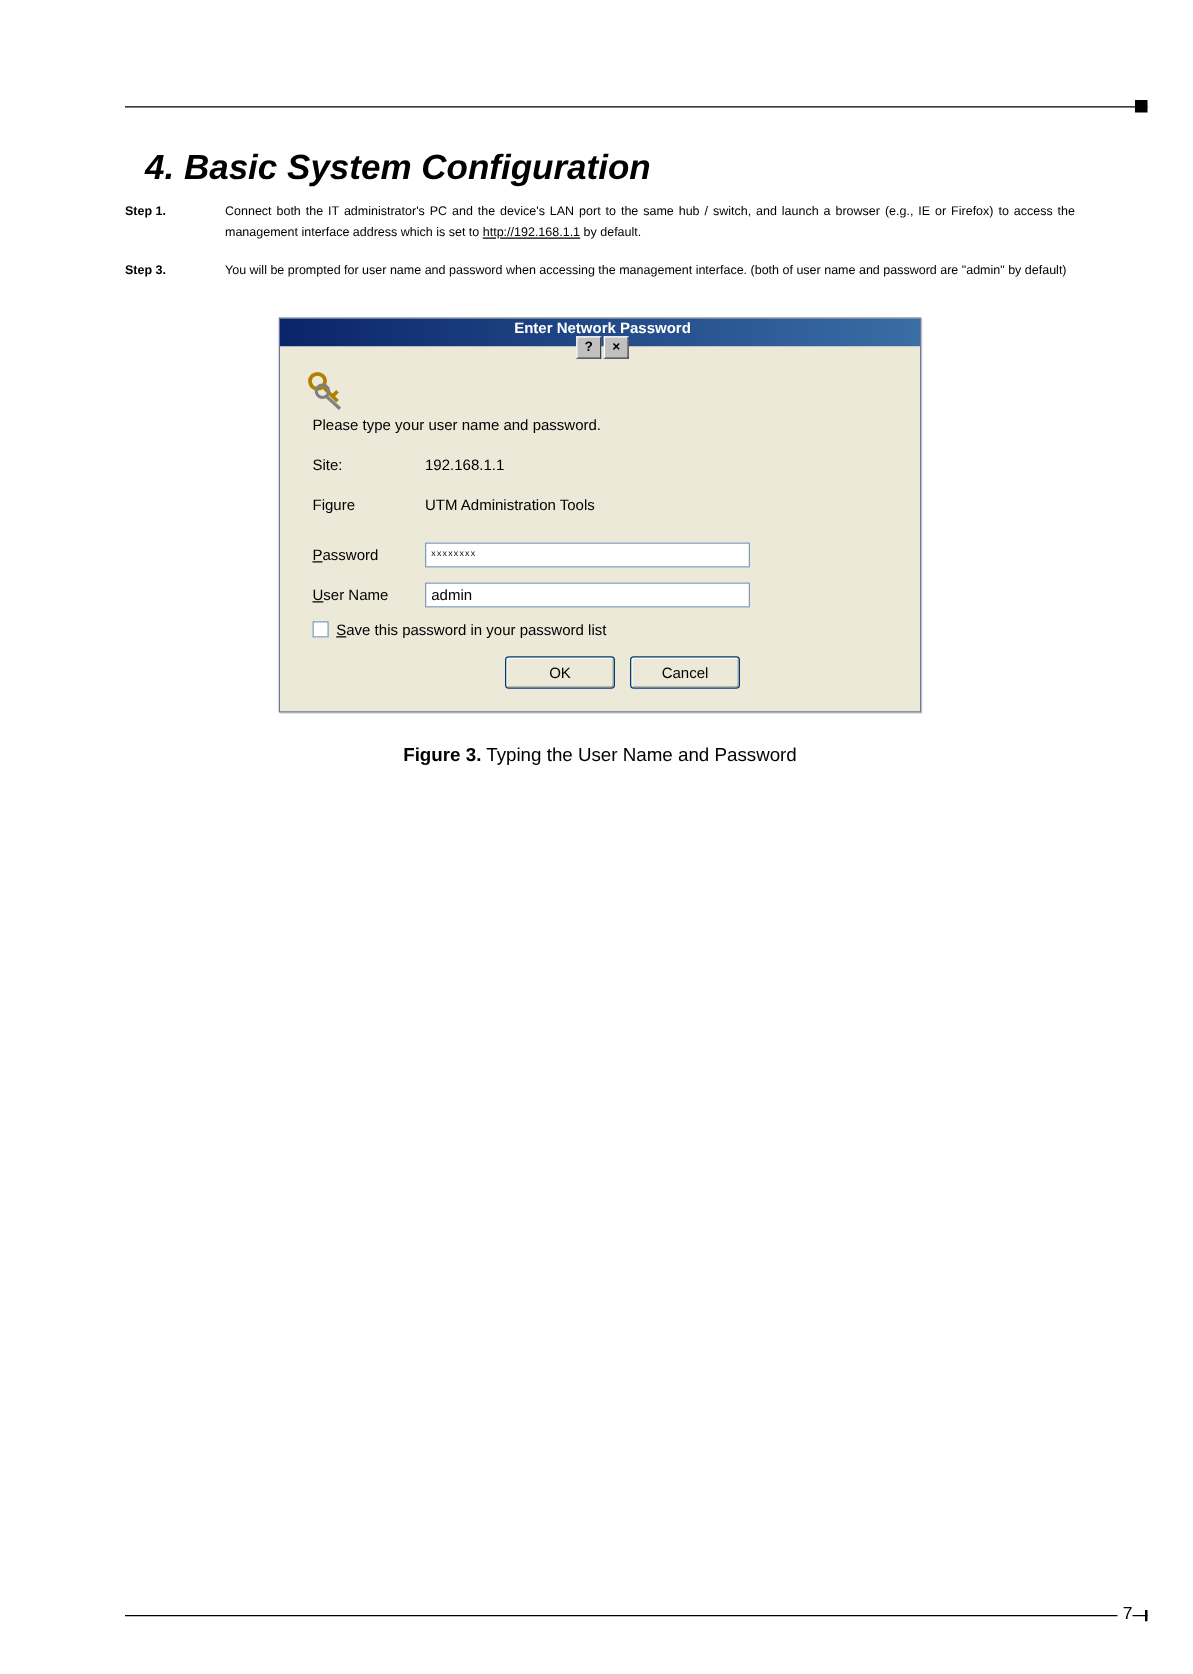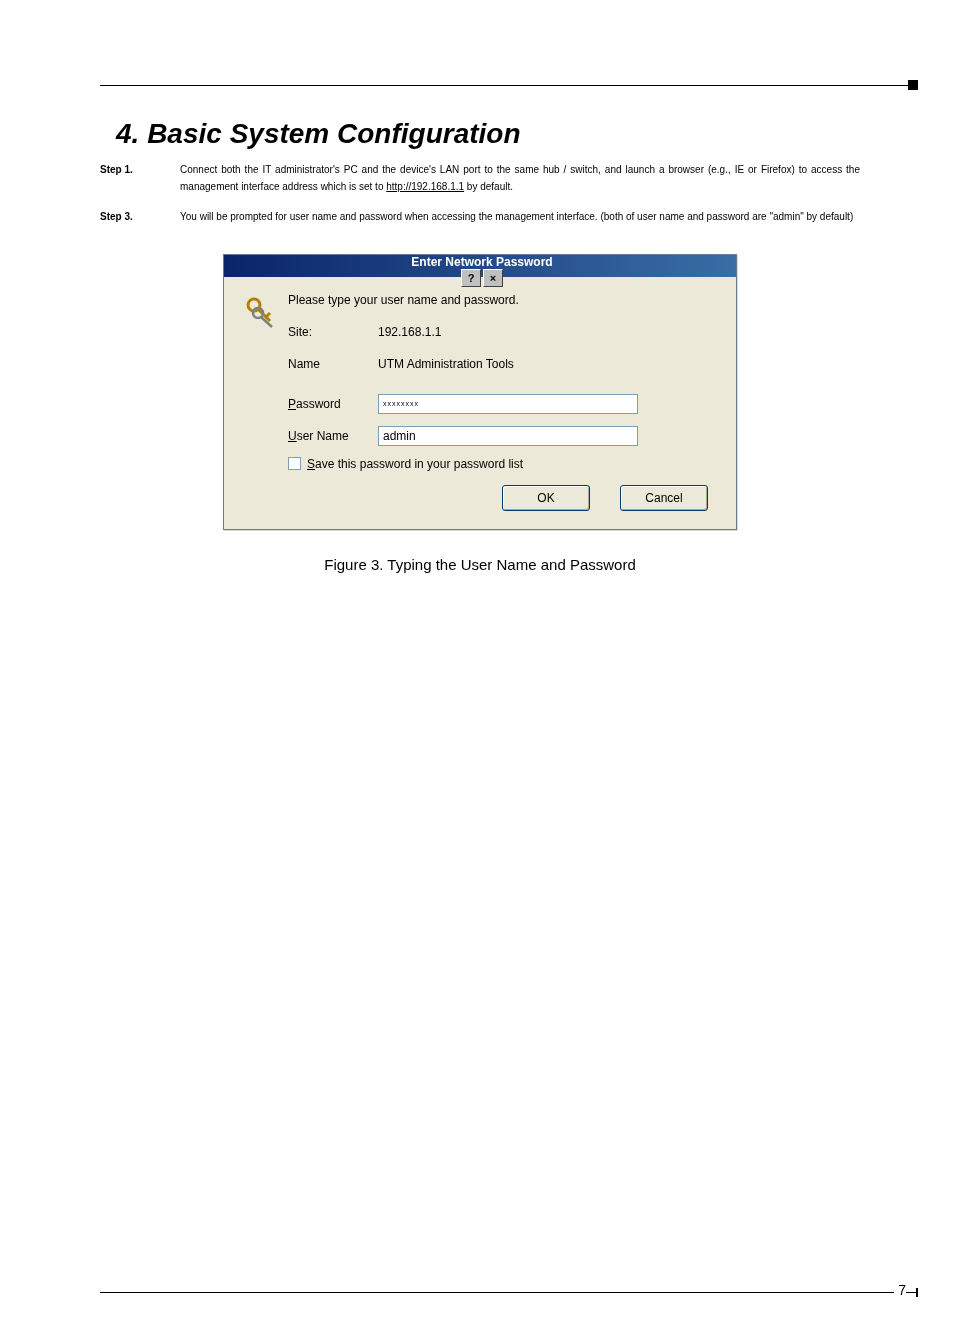--- a/index.html
+++ b/index.html
@@ -111,20 +111,21 @@
     color: #000;
     font-size: 11px;
     font-family: Tahoma, sans-serif;
   }
   .dialog-body {
     padding: 16px 20px 18px 20px;
   }
   .body-row {
     display: flex;
     align-items: flex-start;
+    flex-direction: column;
   }
   .keys-icon {
     width: 38px;
     flex: 0 0 38px;
     padding-top: 2px;
   }
   .keys-icon svg {
     width: 34px;
     height: 34px;
   }
@@ -175,21 +176,21 @@
   .checkbox {
     width: 13px;
     height: 13px;
     background: #fff;
     border: 1px solid #7f9db9;
     box-sizing: border-box;
   }
   .button-row {
     display: flex;
     justify-content: flex-end;
-    gap: 30px;
+    gap: 12px;
     padding-right: 8px;
   }
   .dlg-button {
     width: 86px;
     height: 24px;
     background: #ece9d8;
     border: 1px solid #003c74;
     border-radius: 3px;
     font-family: Tahoma, sans-serif;
     font-size: 12px;
@@ -197,21 +198,21 @@
     align-items: center;
     justify-content: center;
     box-shadow: inset 1px 1px 0 #fff, inset -1px -1px 0 #aca899;
   }
   .figure-caption {
     text-align: center;
     margin-top: 26px;
     font-size: 15px;
   }
   .figure-caption b {
-    font-weight: normal;
+    font-weight: bold;
     margin-top: 26px;
   }
   .footer {
     position: absolute;
     bottom: 46px;
     left: 100px;
     right: 36px;
   }
   .footer-rule {
     border-top: 1px solid #000;
@@ -285,21 +286,21 @@
             </div>
             <div class="fields">
               <div class="prompt-line">Please type your user name and password.</div>
 
               <div class="field-row">
                 <div class="field-label">Site:</div>
                 <div class="field-value">192.168.1.1</div>
               </div>
 
               <div class="field-row">
-                <div class="field-label">Name</div>
+                <div class="field-label">Figure</div>
                 <div class="field-value">UTM Administration Tools</div>
               </div>
 
               <div style="height:8px"></div>
 
               <div class="field-row">
                 <div class="field-label underline-first">Password</div>
                 <div class="field-value">
                   <div class="text-input pw-mask">xxxxxxxx</div>
                 </div>

